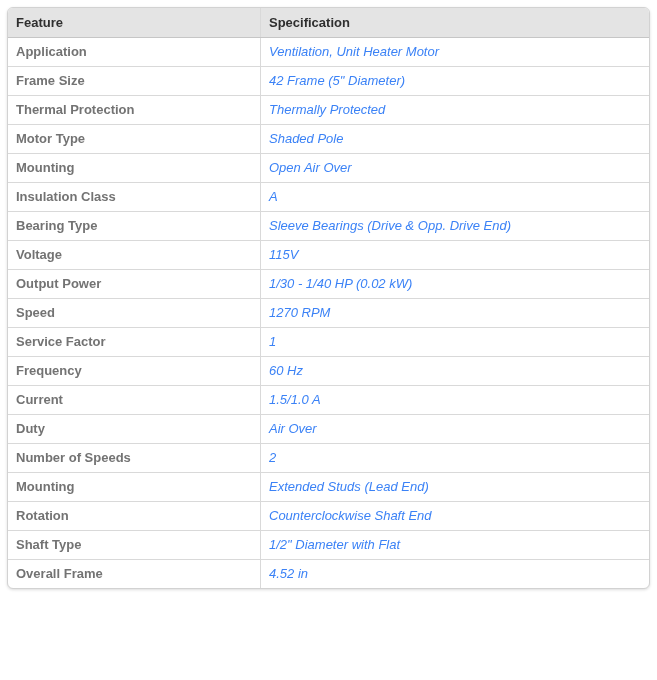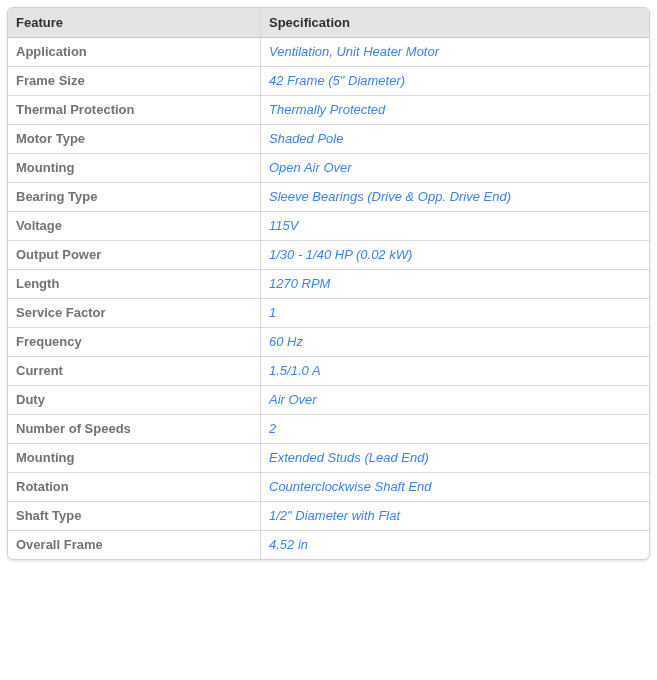--- a/index.html
+++ b/index.html
@@ -94,33 +94,37 @@
       </tr>
       <tr>
         <td class="feature-cell">Motor Type</td>
         <td class="spec-cell">Shaded Pole</td>
       </tr>
       <tr>
         <td class="feature-cell">Mounting</td>
         <td class="spec-cell">Open Air Over</td>
       </tr>
       <tr>
+        <td class="feature-cell">Insulation Class</td>
+        <td class="spec-cell">A</td>
+      </tr>
+      <tr>
         <td class="feature-cell">Bearing Type</td>
         <td class="spec-cell">Sleeve Bearings (Drive &amp; Opp. Drive End)</td>
       </tr>
       <tr>
         <td class="feature-cell">Voltage</td>
         <td class="spec-cell">115V</td>
       </tr>
       <tr>
         <td class="feature-cell">Output Power</td>
         <td class="spec-cell">1/30 - 1/40 HP (0.02 kW)</td>
       </tr>
       <tr>
-        <td class="feature-cell">Length</td>
+        <td class="feature-cell">Speed</td>
         <td class="spec-cell">1270 RPM</td>
       </tr>
       <tr>
         <td class="feature-cell">Service Factor</td>
         <td class="spec-cell">1</td>
       </tr>
       <tr>
         <td class="feature-cell">Frequency</td>
         <td class="spec-cell">60 Hz</td>
       </tr>

